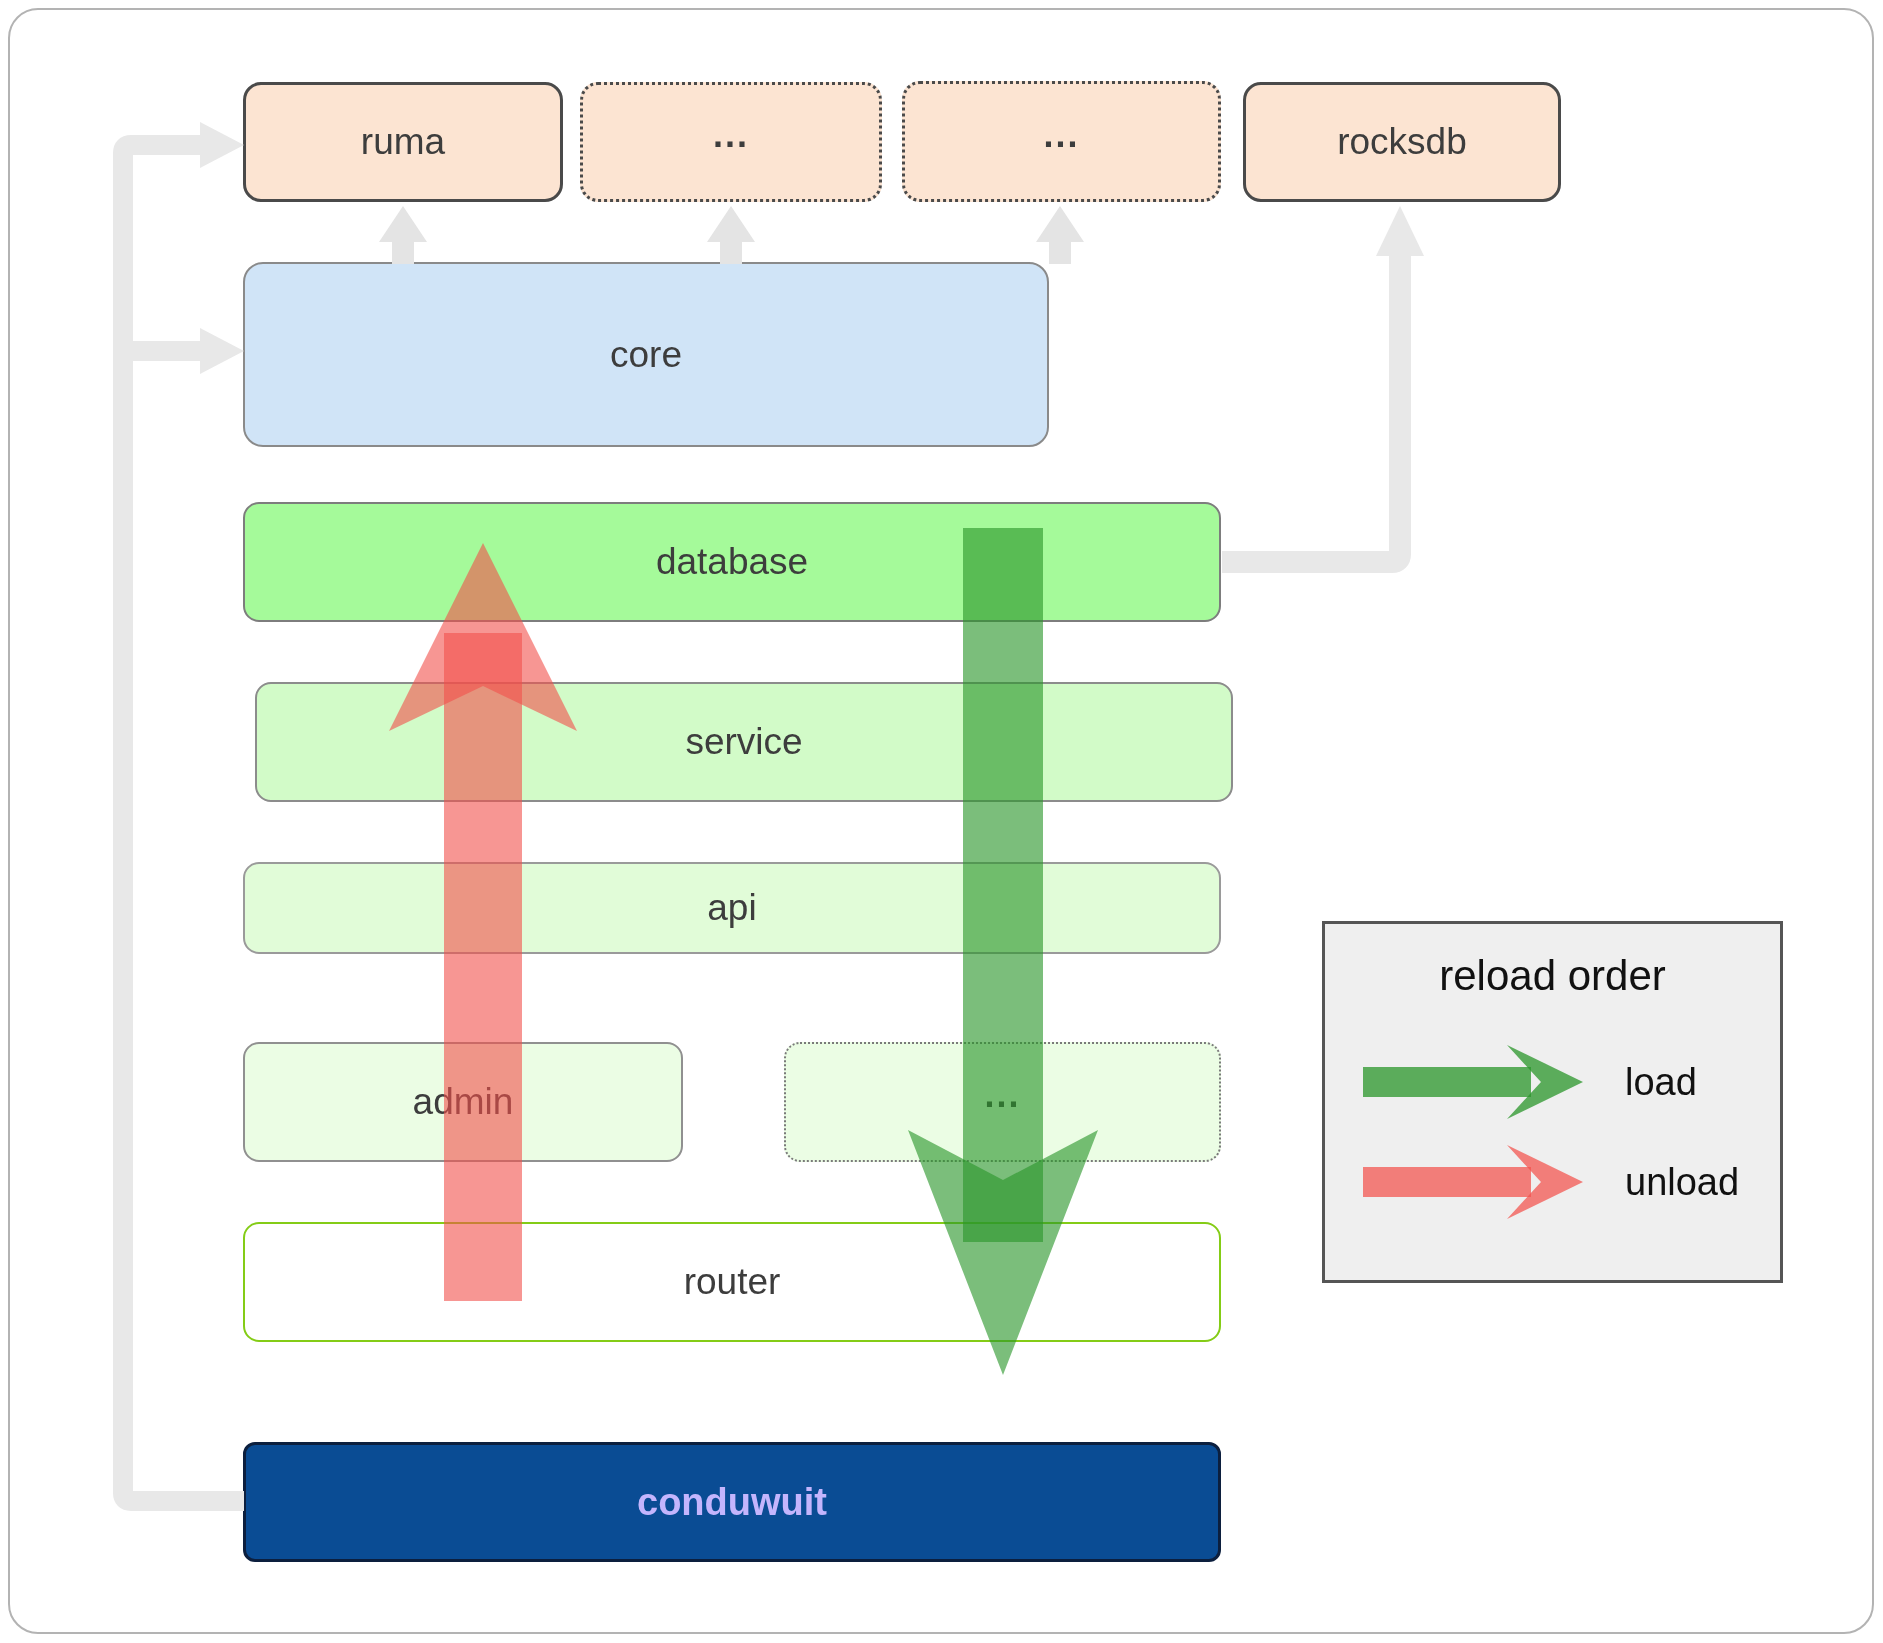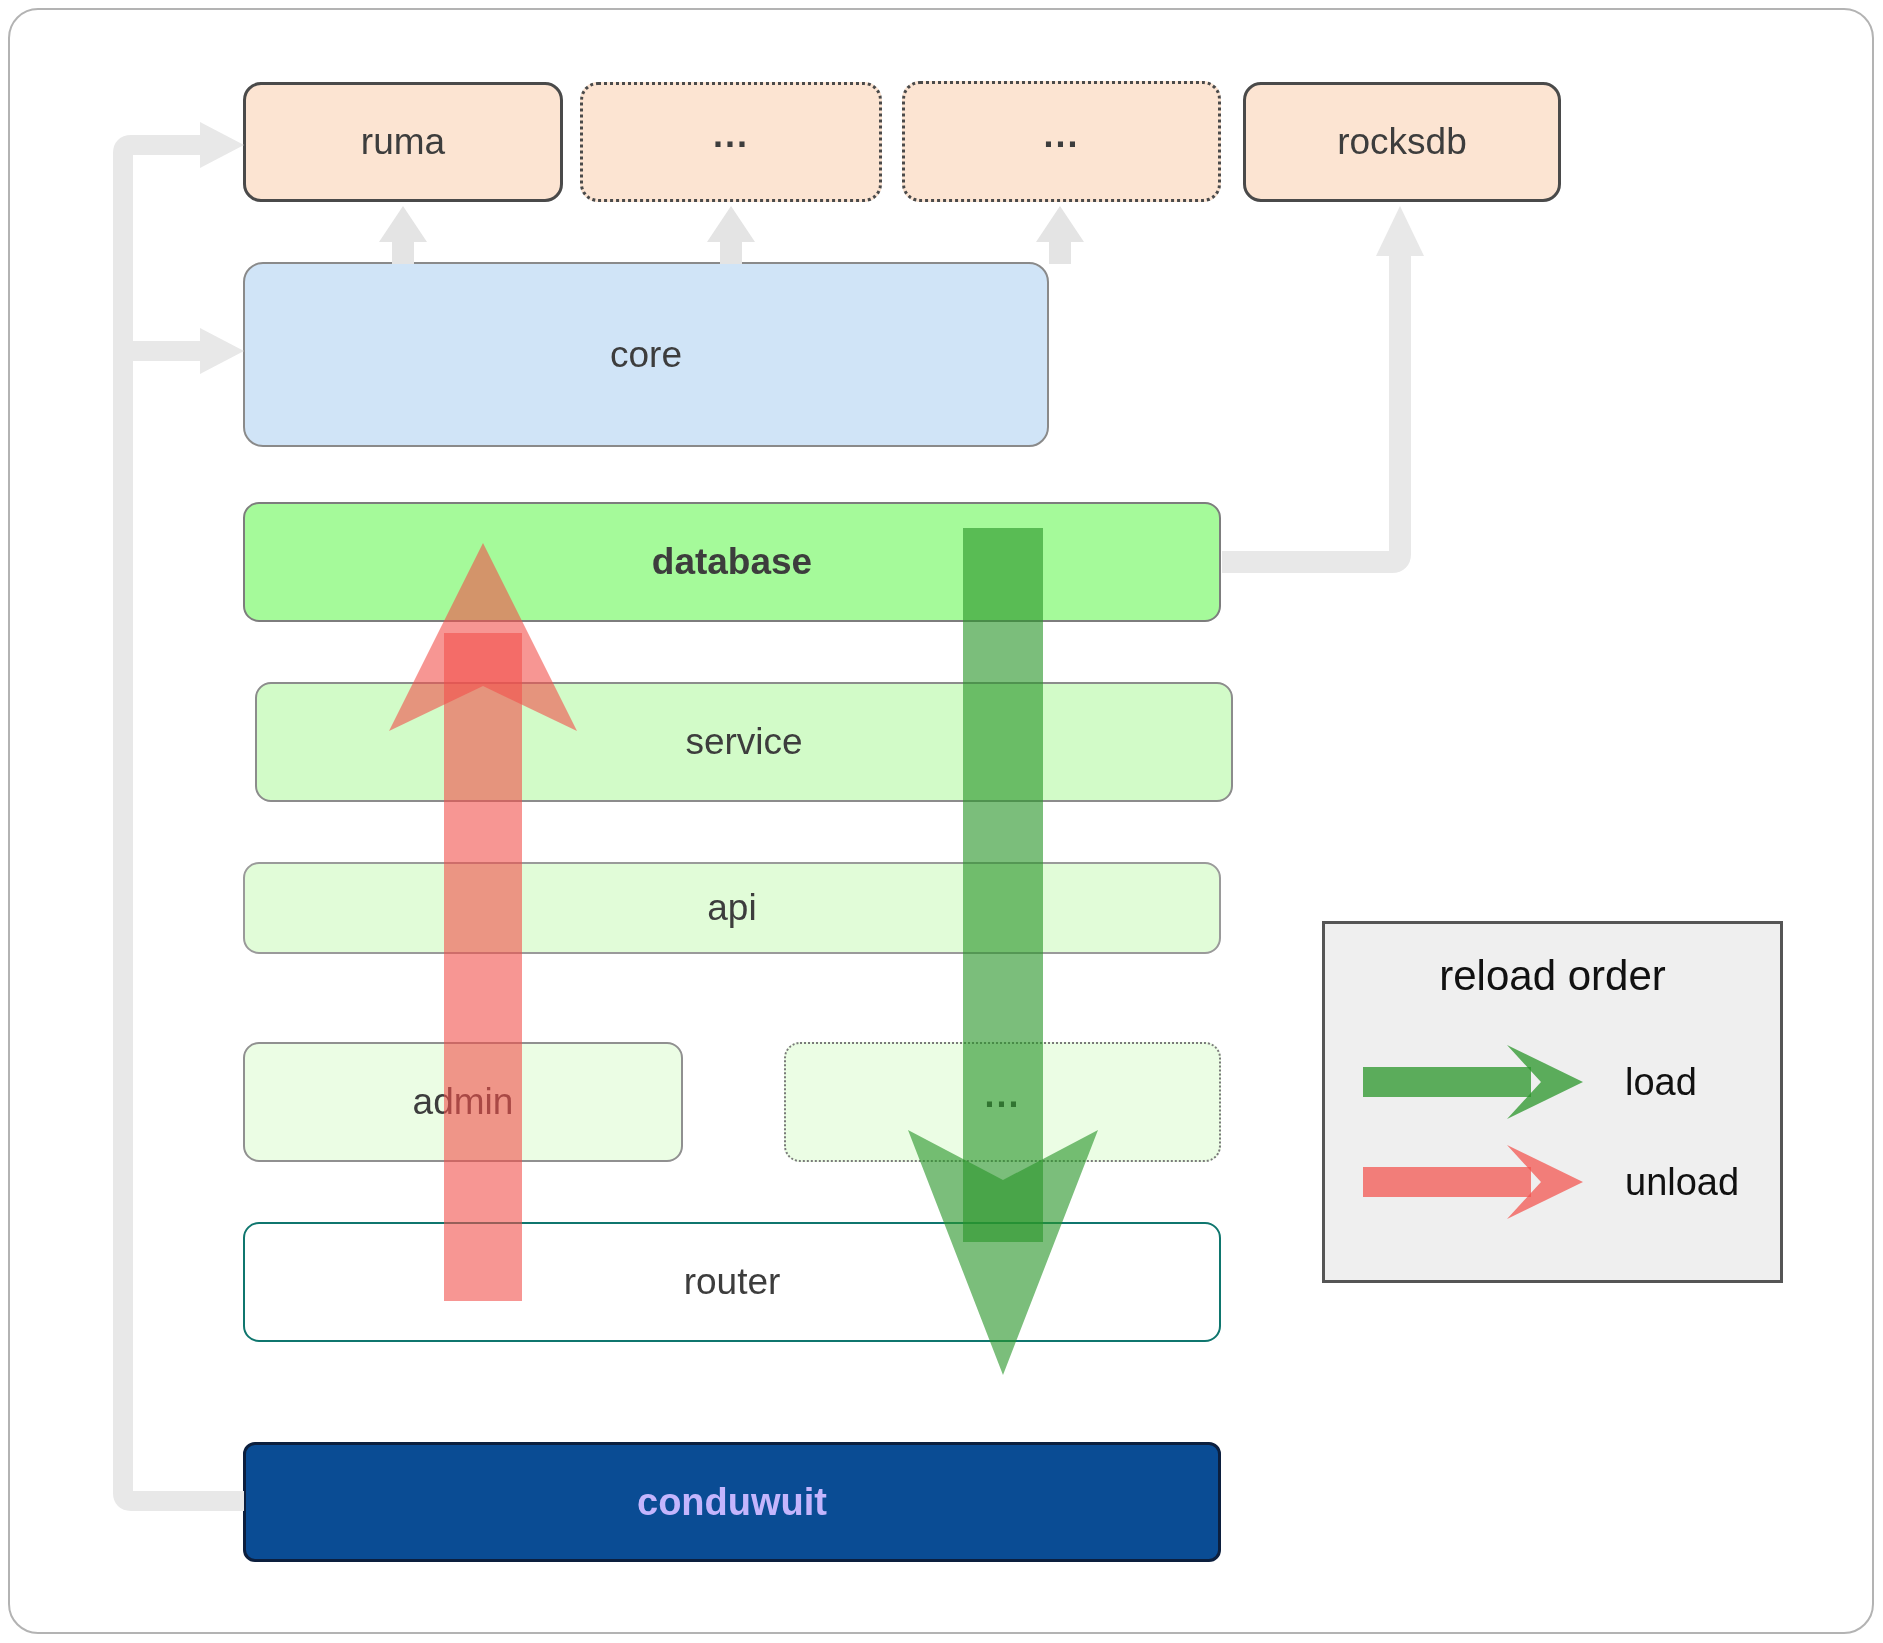--- a/index.html
+++ b/index.html
@@ -25,26 +25,26 @@
   }
   
   .peach{background:var(--peach_box,#fce4d2);border:3px solid var(--box_border_dark,#4a4a4a);border-radius:18px;}
   .peach.dotted{border:3px dotted var(--box_border_dark,#4a4a4a);}
   #n-ruma{left:243px;top:82px;width:320px;height:120px;}
   #n-dots-top-1{left:580px;top:82px;width:302px;height:120px;}
   #n-dots-top-2{left:902px;top:81px;width:319px;height:121px;}
   #n-rocksdb{left:1243px;top:82px;width:318px;height:120px;}
   
   #n-core{left:243px;top:262px;width:806px;height:185px;background:var(--core_blue,#d0e4f7);border:2px solid #8a8a8a;border-radius:20px;}
-  #n-database{left:243px;top:502px;width:978px;height:120px;background:var(--database_green,#a5fa9a);border:2px solid #7d7d7d;font-weight:bold;}
+  #n-database{left:243px;top:502px;width:978px;height:120px;background:var(--database_green,#a5fa9a);border:2px solid #7d7d7d;}
   #n-service{left:255px;top:682px;width:978px;height:120px;background:var(--service_green,#d2fbc8);border:2px solid #8c8c8c;}
   #n-api{left:243px;top:862px;width:978px;height:92px;background:var(--api_green,#e1fcd8);border:2px solid #9a9a9a;}
   #n-admin{left:243px;top:1042px;width:440px;height:120px;background:var(--admin_green,#ebfde4);border:2px solid #909090;}
   #n-dots-admin{left:784px;top:1042px;width:437px;height:120px;background:var(--admin_green,#ecfde8);border:2px dotted #7a7a7a;}
-  #n-router{left:243px;top:1222px;width:978px;height:120px;background:var(--router_white,#ffffff);border:2px solid #0f766e;}
+  #n-router{left:243px;top:1222px;width:978px;height:120px;background:var(--router_white,#ffffff);border:2px solid #84cc16;}
   #n-conduwuit{left:243px;top:1442px;width:978px;height:120px;background:var(--conduwuit_navy,#0a4c94);border:3px solid #0c1f3e;border-radius:12px;
                color:#c4b5fd;font-size:38px;font-weight:600;}
   .dots-label{font-weight:700;font-size:36px;letter-spacing:2px;transform:translateY(-7px);}
   
   #overlay{position:absolute;left:0;top:0;width:1883px;height:1643px;pointer-events:none;z-index:5;}
   
   #legend{
     position:absolute;left:1322px;top:921px;width:461px;height:362px;
     background:var(--legend_bg,#efefef);
     border:3px solid #555;

